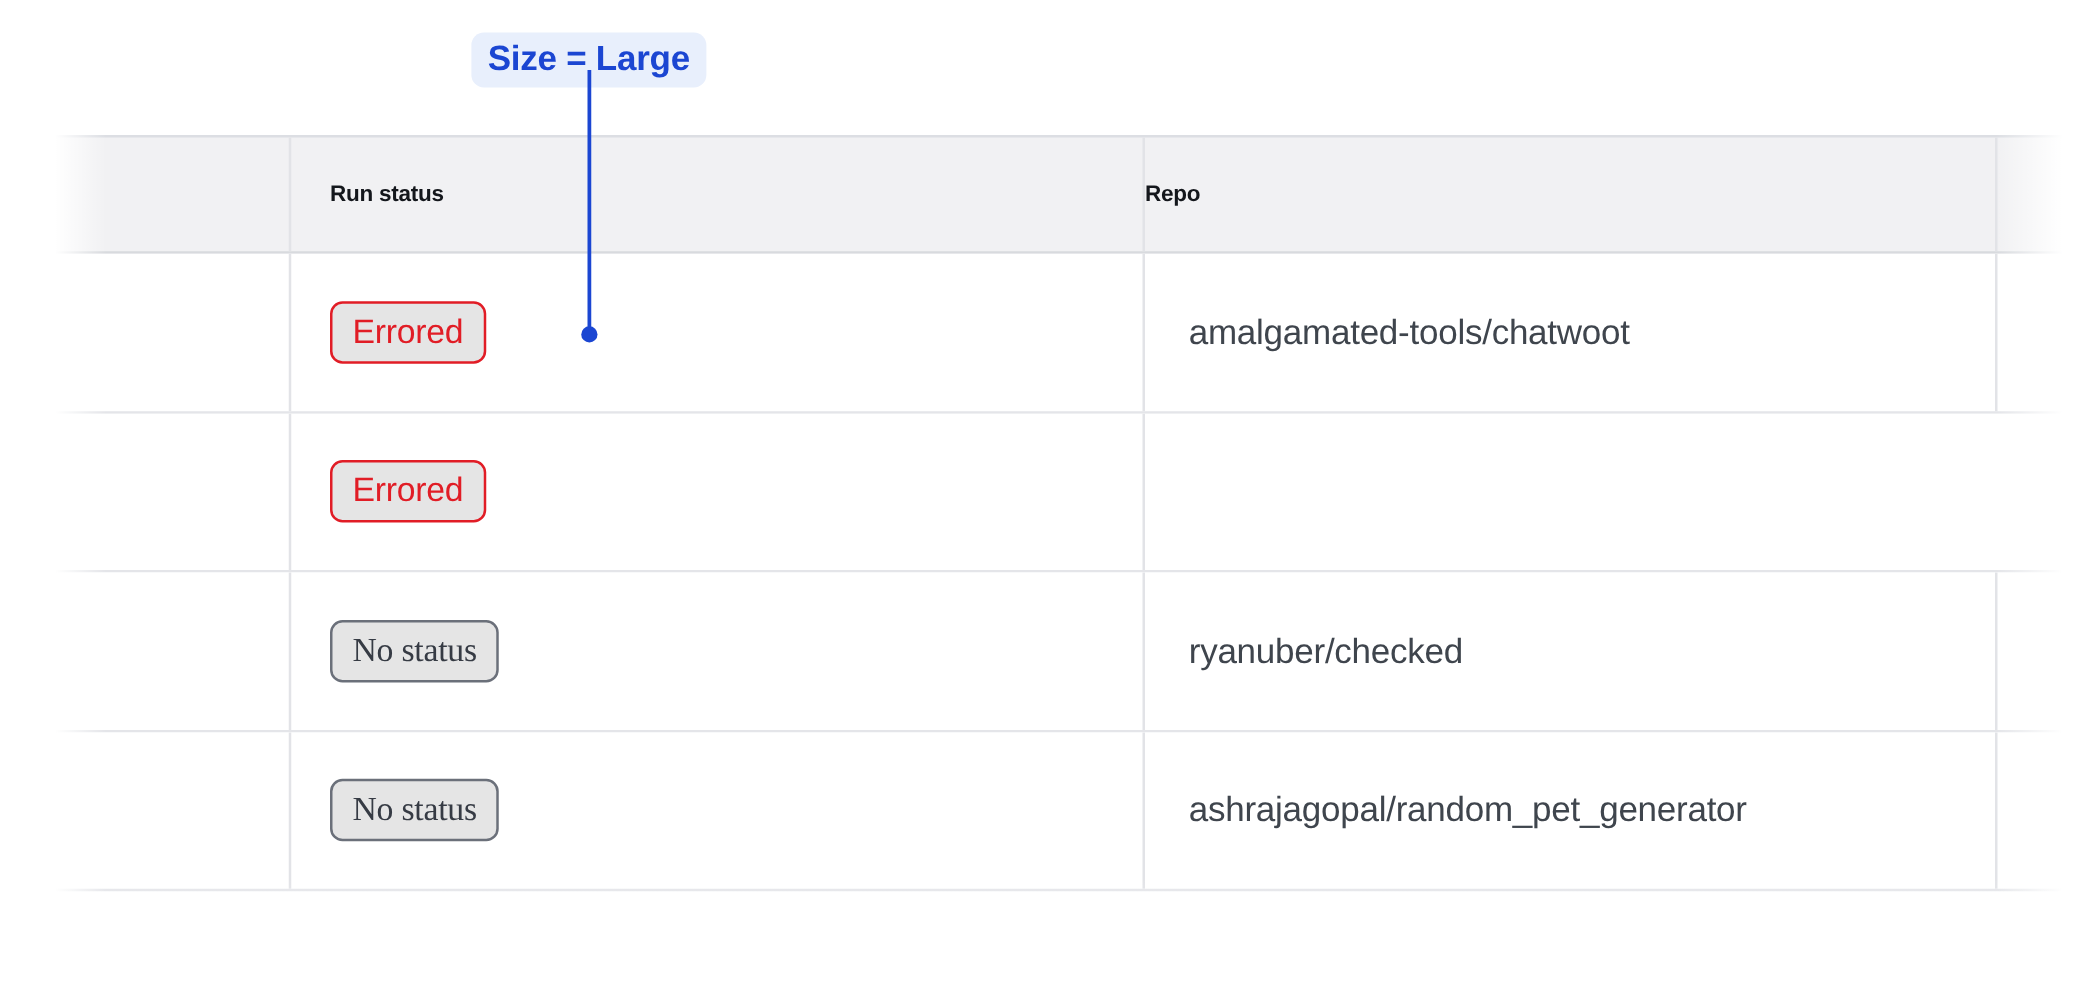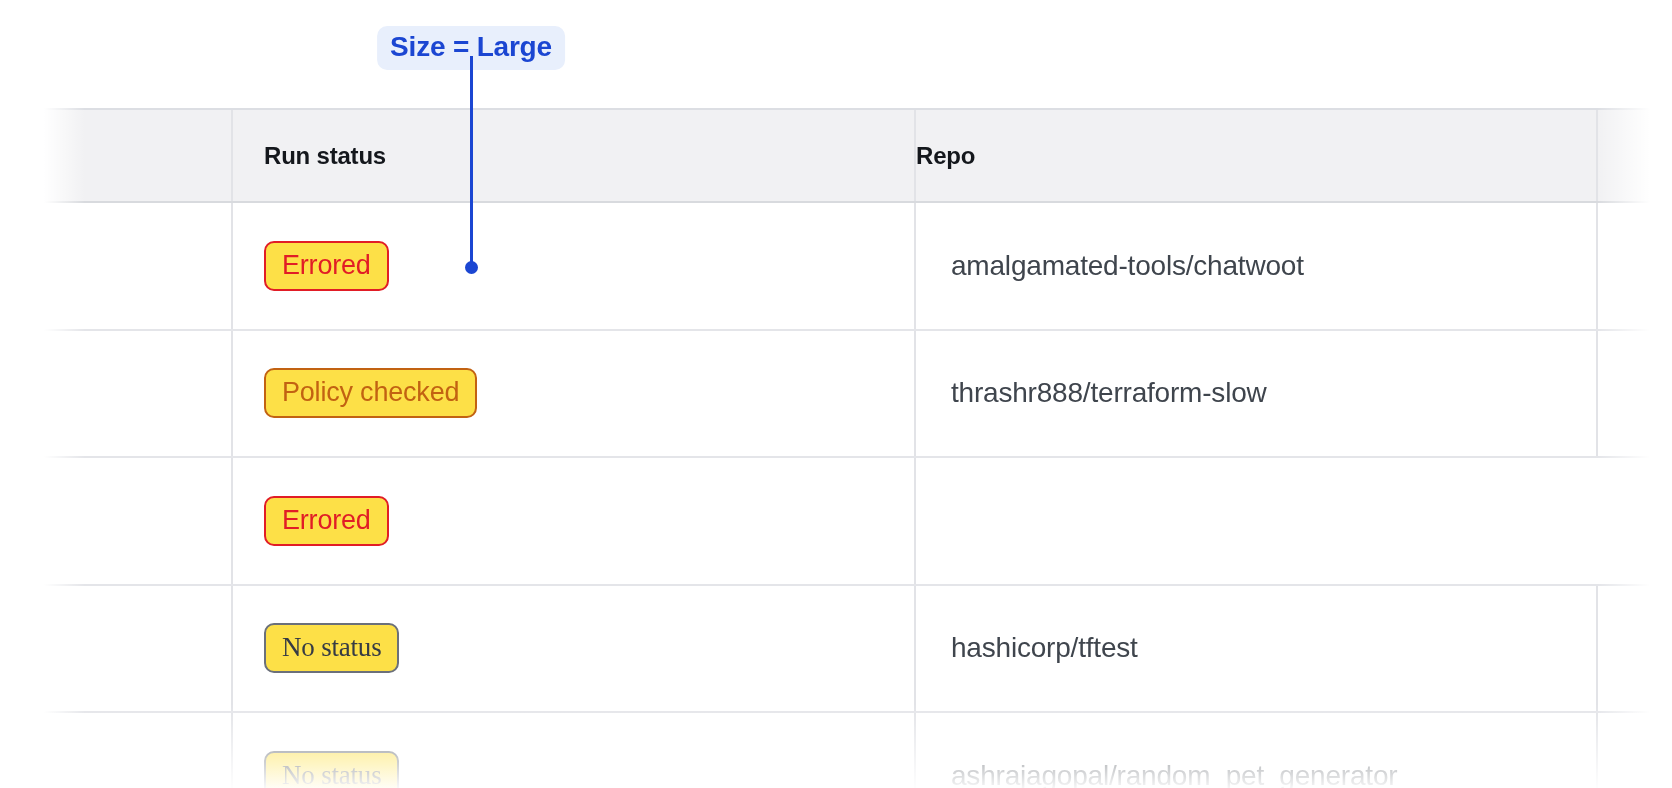--- a/index.html
+++ b/index.html
@@ -45,21 +45,21 @@
     display: flex;
     align-items: center;
     overflow: hidden;
   }
   .cell.c-spacer { width: 233px; border-right: 2px solid #e2e3e7; }
   .cell.c-status { width: 683px; border-right: 2px solid #e2e3e7; padding-left: 31px; }
   .cell.c-repo   { width: 682px; border-right: 2px solid #e2e3e7; }
   .cell.c-extra  { flex: 1; }
 
   .thead .cell {
-    font-size: 24px;
+    font-size: 18px;
     font-weight: 700;
     color: #14171c;
     letter-spacing: -0.2px;
   }
   .repo-text {
     font-size: 28px;
     color: #3f454d;
     letter-spacing: -0.2px;
     white-space: nowrap;
     margin-left: 35px;
@@ -69,21 +69,21 @@
   .badge {
     display: inline-block;
     border: 2px solid;
     border-radius: 10px;
     padding: 7px 16px 8px 16px;
     font-size: 27px;
     font-weight: 500;
     letter-spacing: -0.2px;
     line-height: 1.15;
     white-space: nowrap;
-    background: #fde047;
+    background: #e5e5e5;
   }
   .badge--errored { color: #e11d26; border-color: #e11d26; }
   .badge--warning { color: #c26212; border-color: #c26212; }
   .badge--neutral { color: #363b44; border-color: #6b707a; font-family: Liberation Serif, serif; }
 
   
   .callout-label {
     position: absolute;
     top: 26px;
     left: 471px;
@@ -154,46 +154,36 @@
       <div class="cell c-spacer"></div>
       <div class="cell c-status">
         <span class="badge badge--errored">Errored</span>
       </div>
       <div class="cell c-repo">
         <span class="repo-text">amalgamated-tools/chatwoot</span>
       </div>
       <div class="cell c-extra"></div>
     </div>
 
-    <div class="row">
-      <div class="cell c-spacer"></div>
-      <div class="cell c-status">
-        <span class="badge badge--warning">Policy checked</span>
-      </div>
-      <div class="cell c-repo">
-        <span class="repo-text">thrashr888/terraform-slow</span>
-      </div>
-      <div class="cell c-extra"></div>
-    </div>
 
     <div class="row">
       <div class="cell c-spacer"></div>
       <div class="cell c-status">
         <span class="badge badge--errored">Errored</span>
       </div>
       <div class="cell c-extra"></div>
     </div>
 
     <div class="row">
       <div class="cell c-spacer"></div>
       <div class="cell c-status">
         <span class="badge badge--neutral">No status</span>
       </div>
       <div class="cell c-repo">
-        <span class="repo-text">hashicorp/tftest</span>
+        <span class="repo-text">ryanuber/checked</span>
       </div>
       <div class="cell c-extra"></div>
     </div>
 
     <div class="row">
       <div class="cell c-spacer"></div>
       <div class="cell c-status">
         <span class="badge badge--neutral">No status</span>
       </div>
       <div class="cell c-repo">

